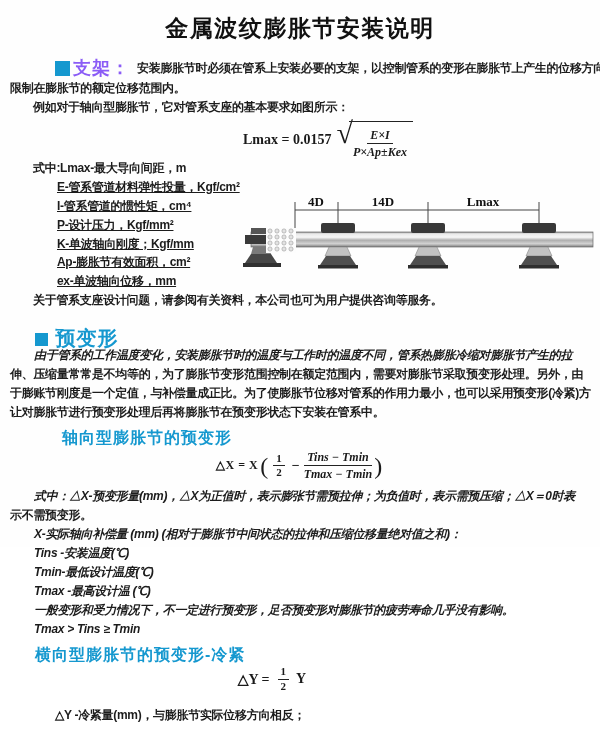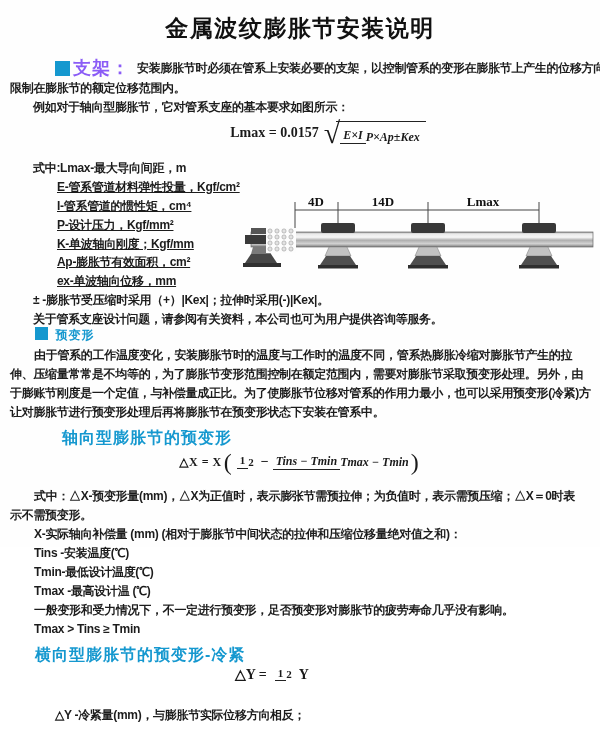--- a/index.html
+++ b/index.html
@@ -16,40 +16,40 @@
   .h-support .htxt{font-size:18px;font-weight:700;color:#8b5cf6;margin-right:7px;letter-spacing:1px;}
   .h-sub{font-size:16px;font-weight:700;color:#1598CF;letter-spacing:1px;}
   
   .formula{display:flex;align-items:center;justify-content:center;color:#1a1a1a;
            font-family:"Liberation Serif",serif;font-weight:700;}
   .f1{top:120px;left:0;width:600px;margin-left:28px;}
   .f1 .lhs{font-size:14px;margin-right:5px;}
   .sqrt{display:flex;align-items:flex-start;}
   .rad{font-size:30px;line-height:0.85;font-weight:400;}
   .rootbody{border-top:1.6px solid #222;padding:3px 6px 0 4px;margin-left:-4px;margin-top:1px;}
-  .frac{display:inline-flex;flex-direction:row;align-items:center;font-style:italic;
+  .frac{display:inline-flex;flex-direction:column;align-items:center;font-style:italic;
         font-size:12px;line-height:1.2;}
   .frac .num{border-bottom:1.2px solid #222;padding:0 3px 1px;}
   .frac .den{padding-top:1px;}
   .frac.small{font-style:normal;font-size:11px;line-height:1.05;margin:0 3px;}
   .f2{top:450px;left:0;width:600px;}
   .f2 .lead{font-size:12px;letter-spacing:0.5px;}
   .paren{font-size:24px;font-weight:400;line-height:1;margin:0 2px;}
   .minus{font-size:14px;margin:0 4px;}
   .f3{top:666px;left:0;width:600px;transform:translateX(-28px);}
   .f3 .lead{font-size:14px;margin-right:5px;}
   .f3 .tail{font-size:14px;margin-left:4px;}
   
   .defs{top:159px;left:33px;}
   .defs div{height:18.9px;}
   .defs .in{margin-left:24px;text-decoration:underline;}
   
   .paras{left:10px;width:588px;}
   .paras div{height:19px;}
-  .ind{padding-left:24px;}
+  .ind{padding-left:24px;font-style:italic;}
   .p1{top:346px;}
   .p2{top:487px;}
   .lastnote{top:706px;left:55px;}
   svg text{font-family:"Liberation Serif",serif;font-weight:700;}
 </style>
 </head>
 <body>
 
 <div class="page">
 
@@ -77,21 +77,20 @@
   </div>
 
   <div class="abs defs b">
     <div>式中:Lmax-最大导向间距，m</div>
     <div class="in">E-管系管道材料弹性投量，Kgf/cm²</div>
     <div class="in">I-管系管道的惯性矩，cm⁴</div>
     <div class="in">P-设计压力，Kgf/mm²</div>
     <div class="in">K-单波轴向刚度；Kgf/mm</div>
     <div class="in">Ap-膨胀节有效面积，cm²</div>
     <div class="in">ex-单波轴向位移，mm</div>
-    <div>± -膨胀节受压缩时采用（+）|Kex|；拉伸时采用(-)|Kex|。</div>
     <div>关于管系支座设计问题，请参阅有关资料，本公司也可为用户提供咨询等服务。</div>
   </div>
 
   <svg class="abs" style="top:190px;left:243px;" width="352" height="100" viewBox="0 0 352 100">
     <defs>
       <linearGradient id="pg" x1="0" y1="0" x2="0" y2="1">
         <stop offset="0" stop-color="#8f8f8f"></stop>
         <stop offset="0.12" stop-color="#e9e9e9"></stop>
         <stop offset="0.35" stop-color="#f6f6f6"></stop>
         <stop offset="0.55" stop-color="#aeaeae"></stop>
@@ -158,21 +157,21 @@
     <g>
       <rect x="279" y="33" width="34" height="10" rx="2" fill="#383838"></rect>
       <polygon points="287,57 305,57 309,66 283,66" fill="#c2c2c2" stroke="#777" stroke-width="0.5"></polygon>
       <polygon points="284,66 308,66 314,75 278,75" fill="#4f4f4f"></polygon>
       <rect x="276" y="75" width="40" height="3.5" fill="#2e2e2e"></rect>
     </g>
   </svg>
 
   <div class="abs" style="top:325px;left:35px;">
     <span class="sq2"></span>
-    <span class="h-sub" style="font-size:12px;">预变形</span>
+    <span class="h-sub" style="font-size:20px;">预变形</span>
   </div>
 
   <div class="abs paras p1 b">
     <div class="ind">由于管系的工作温度变化，安装膨胀节时的温度与工作时的温度不同，管系热膨胀冷缩对膨胀节产生的拉</div>
     <div>伸、压缩量常常是不均等的，为了膨胀节变形范围控制在额定范围内，需要对膨胀节采取预变形处理。另外，由</div>
     <div>于膨账节刚度是一个定值，与补偿量成正比。为了使膨胀节位移对管系的作用力最小，也可以采用预变形(冷紧)方</div>
     <div>让对膨胀节进行预变形处理后再将膨胀节在预变形状态下安装在管系中。</div>
   </div>
 
   <div class="abs h-sub" style="top:428px;left:62px;">轴向型膨胀节的预变形</div>

